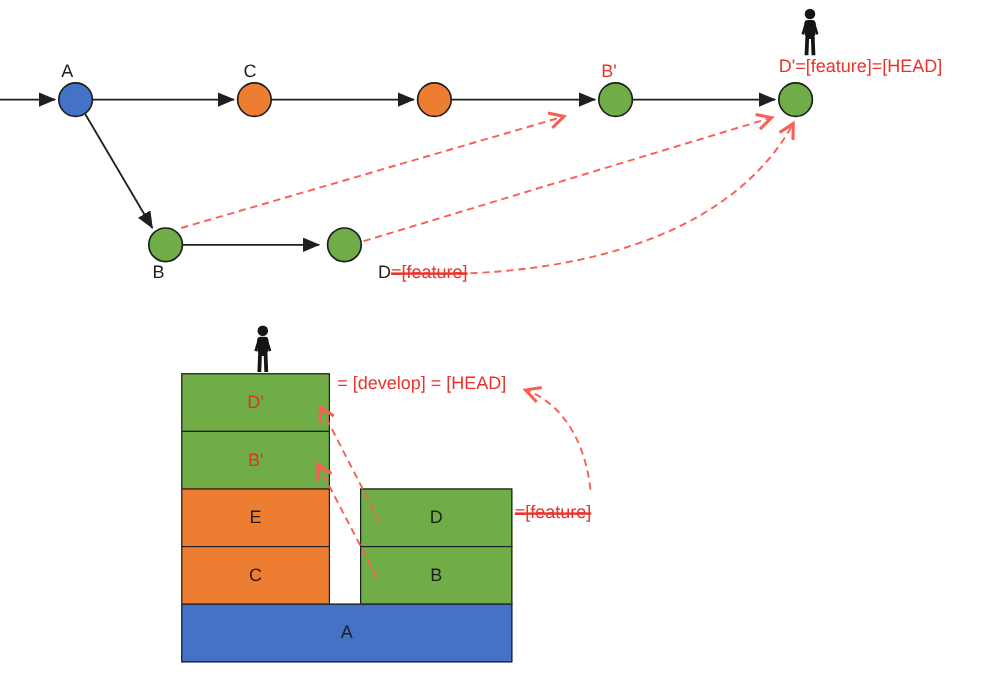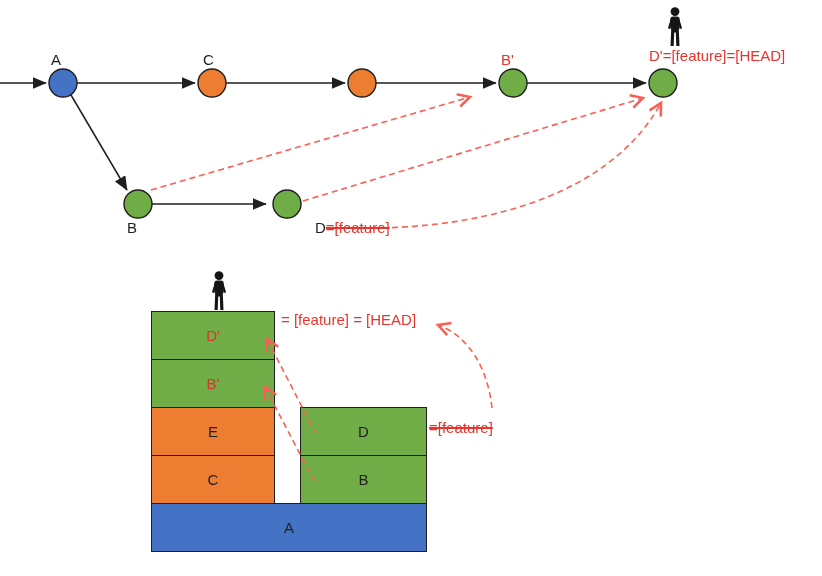--- a/index.html
+++ b/index.html
@@ -92,21 +92,21 @@
     <path class="redline" d="M492,408 C488,369 469,336 438,325" marker-end="url(#mr)"></path>
   </svg>
 
   <div class="lbl" style="left:51px;top:51px;">A</div>
   <div class="lbl" style="left:203px;top:51px;">C</div>
   <div class="lbl red" style="left:501px;top:51px;">B'</div>
   <div class="lbl red" style="left:649px;top:47px;text-align:center;">D'=[feature]=[HEAD]</div>
   <div class="lbl" style="left:127px;top:219px;">B</div>
   <div class="lbl" style="left:275px;top:219px;margin-left:40px;"><span>D</span><span class="red struck">=[feature]</span></div>
 
-  <div class="lbl red" style="left:281px;top:311px;">= [feature] = [HEAD]</div>
+  <div class="lbl red" style="left:281px;top:311px;">= [develop] = [HEAD]</div>
   <div class="lbl red struck" style="left:429px;top:419px;">=[feature]</div>
 
   <svg class="person" style="left:663px;top:7px;" viewBox="0 0 24 40">
     <g fill="#151515">
       <circle cx="12" cy="4.6" r="4.4"></circle>
       <rect x="7.4" y="9.6" width="9.2" height="13.6" rx="2.8"></rect>
       <path d="M8,11 L4.9,21.3 L7,21.9 L9.9,11.8 Z"></path>
       <path d="M16,11 L19.1,21.3 L17,21.9 L14.1,11.8 Z"></path>
       <path d="M8.2,22.4 L7.5,39 L10.7,39 L11.2,25.6 L12.8,25.6 L13.3,39 L16.5,39 L15.8,22.4 Z"></path>
     </g>

